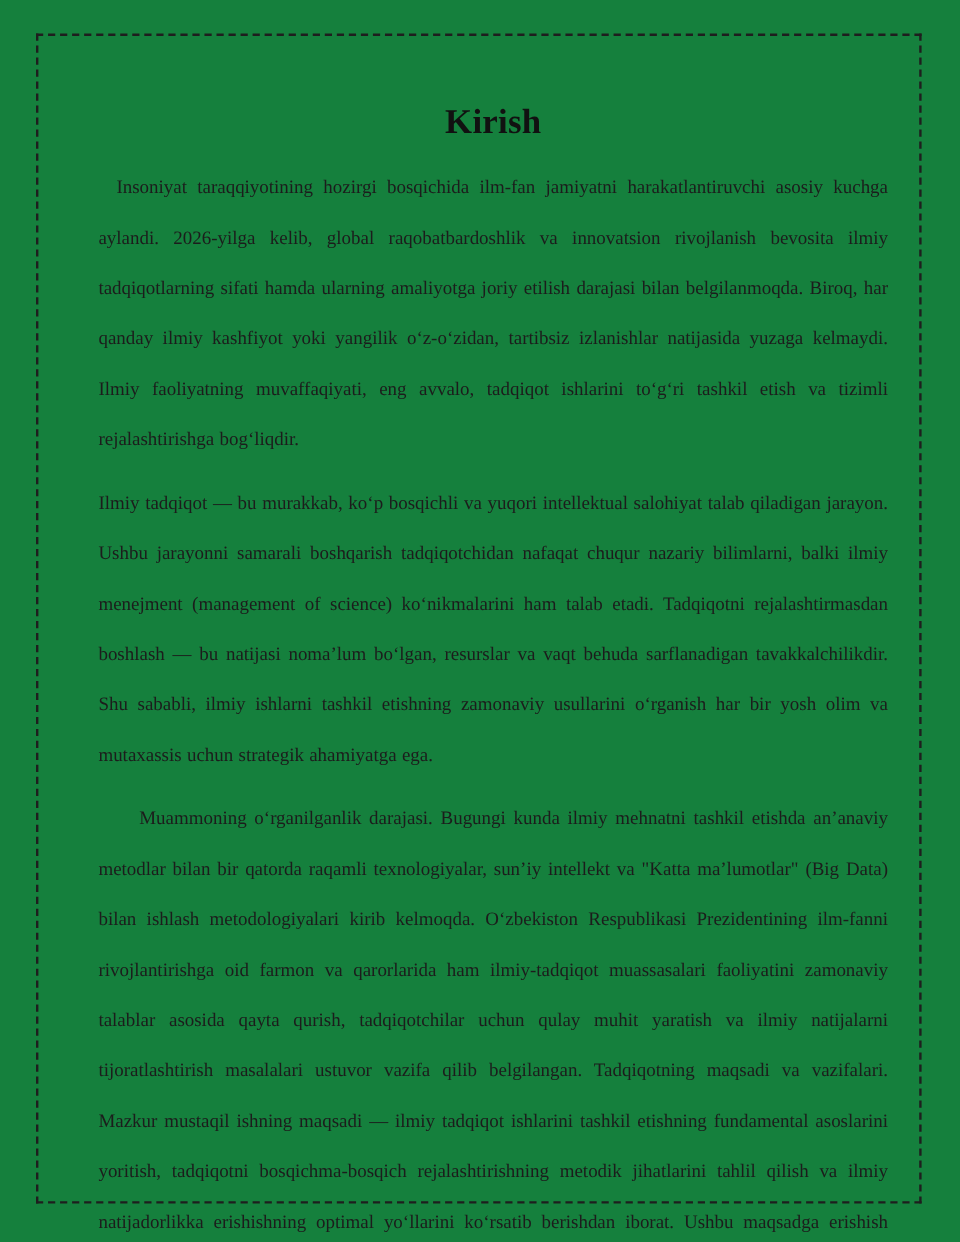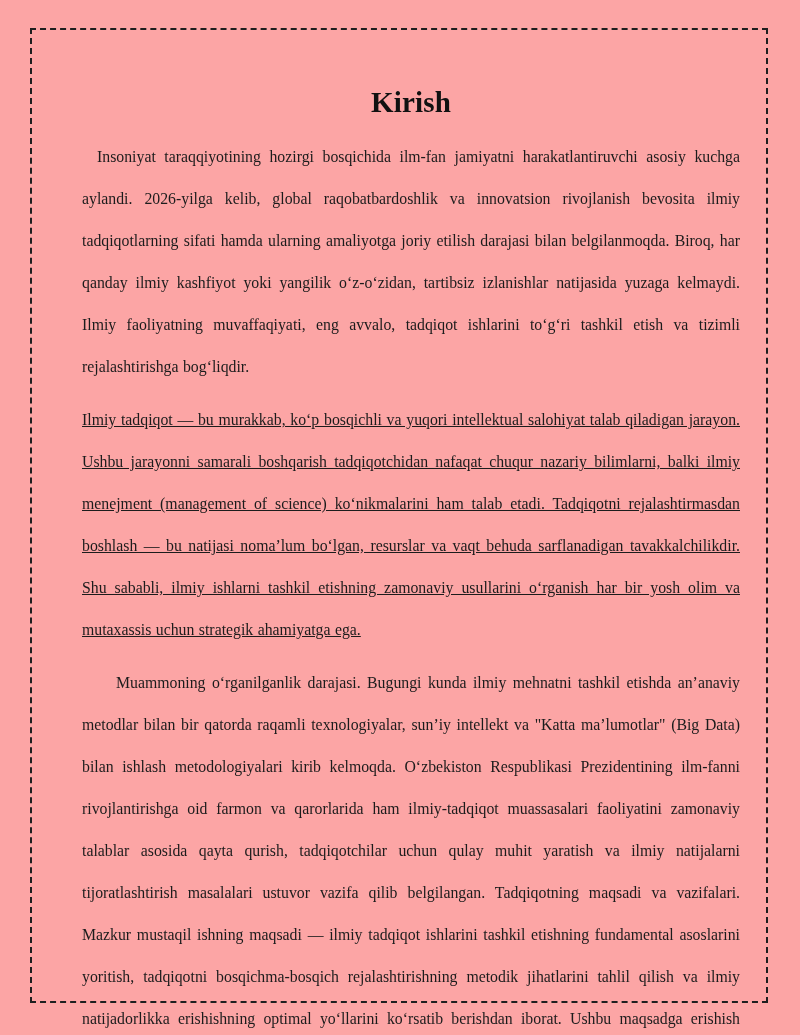--- a/index.html
+++ b/index.html
@@ -11,21 +11,21 @@
     height: 1035px;
     background: #fcfcfa;
     position: relative;
     font-family: "Liberation Serif", "DejaVu Serif", serif;
     overflow: hidden;
   }
   .sheet {
     position: absolute;
     left: 0; top: 0;
     width: 800px; height: 1035px;
-    background: #fca5a5;
+    background: #15803d;
   }
   .border-box {
     position: absolute;
     left: 30px;
     top: 28px;
     width: 738px;
     height: 975px;
     box-sizing: border-box;
     border: 2px dashed #1e1e1e;
   }
@@ -45,21 +45,21 @@
   }
   .body-par {
     font-size: 15.8px;
     line-height: 42px;
     text-align: justify;
     color: #1c1c1c;
     margin: 0 0 11px 0;
     word-spacing: 0.5px;
   }
   .indent-small { text-indent: 15px; }
-  .indent-none  { text-indent: 0; text-decoration: underline; }
+  .indent-none  { text-indent: 0; }
   .indent-large { text-indent: 34px; }
 </style>
 </head>
 <body>
 
 <div class="sheet">
   <div class="border-box"></div>
   <div class="content">
     <h1 class="doc-title">Kirish</h1>
     <p class="body-par indent-small">Insoniyat taraqqiyotining hozirgi bosqichida ilm-fan jamiyatni harakatlantiruvchi asosiy kuchga aylandi. 2026-yilga kelib, global raqobatbardoshlik va innovatsion rivojlanish bevosita ilmiy tadqiqotlarning sifati hamda ularning amaliyotga joriy etilish darajasi bilan belgilanmoqda. Biroq, har qanday ilmiy kashfiyot yoki yangilik o‘z-o‘zidan, tartibsiz izlanishlar natijasida yuzaga kelmaydi. Ilmiy faoliyatning muvaffaqiyati, eng avvalo, tadqiqot ishlarini to‘g‘ri tashkil etish va tizimli rejalashtirishga bog‘liqdir.</p>

